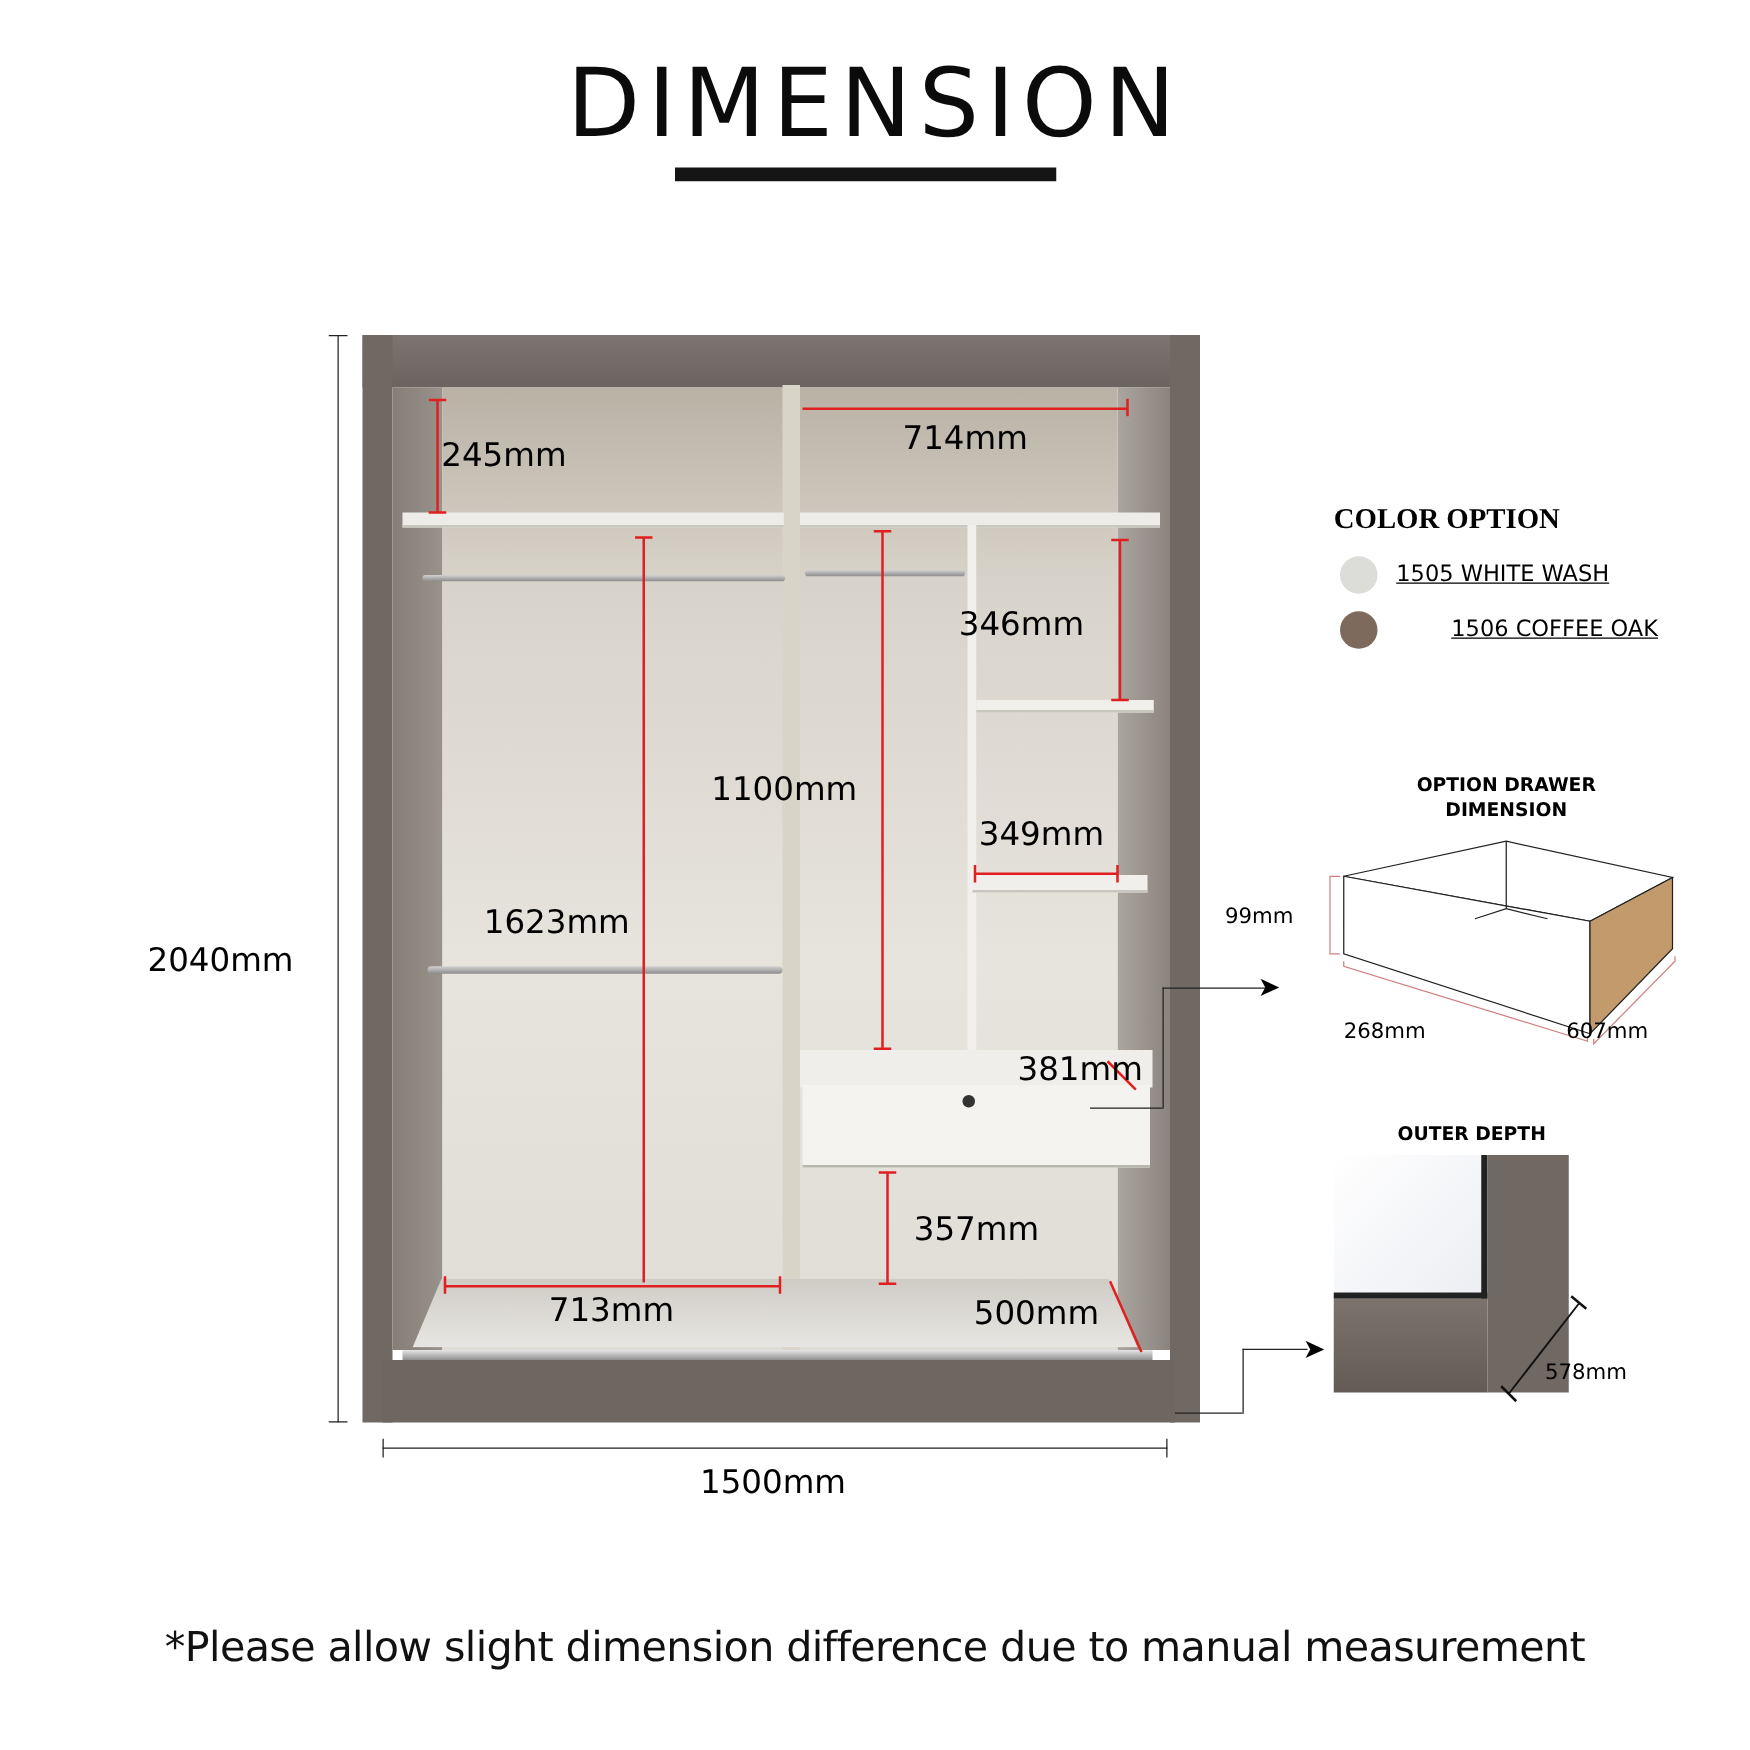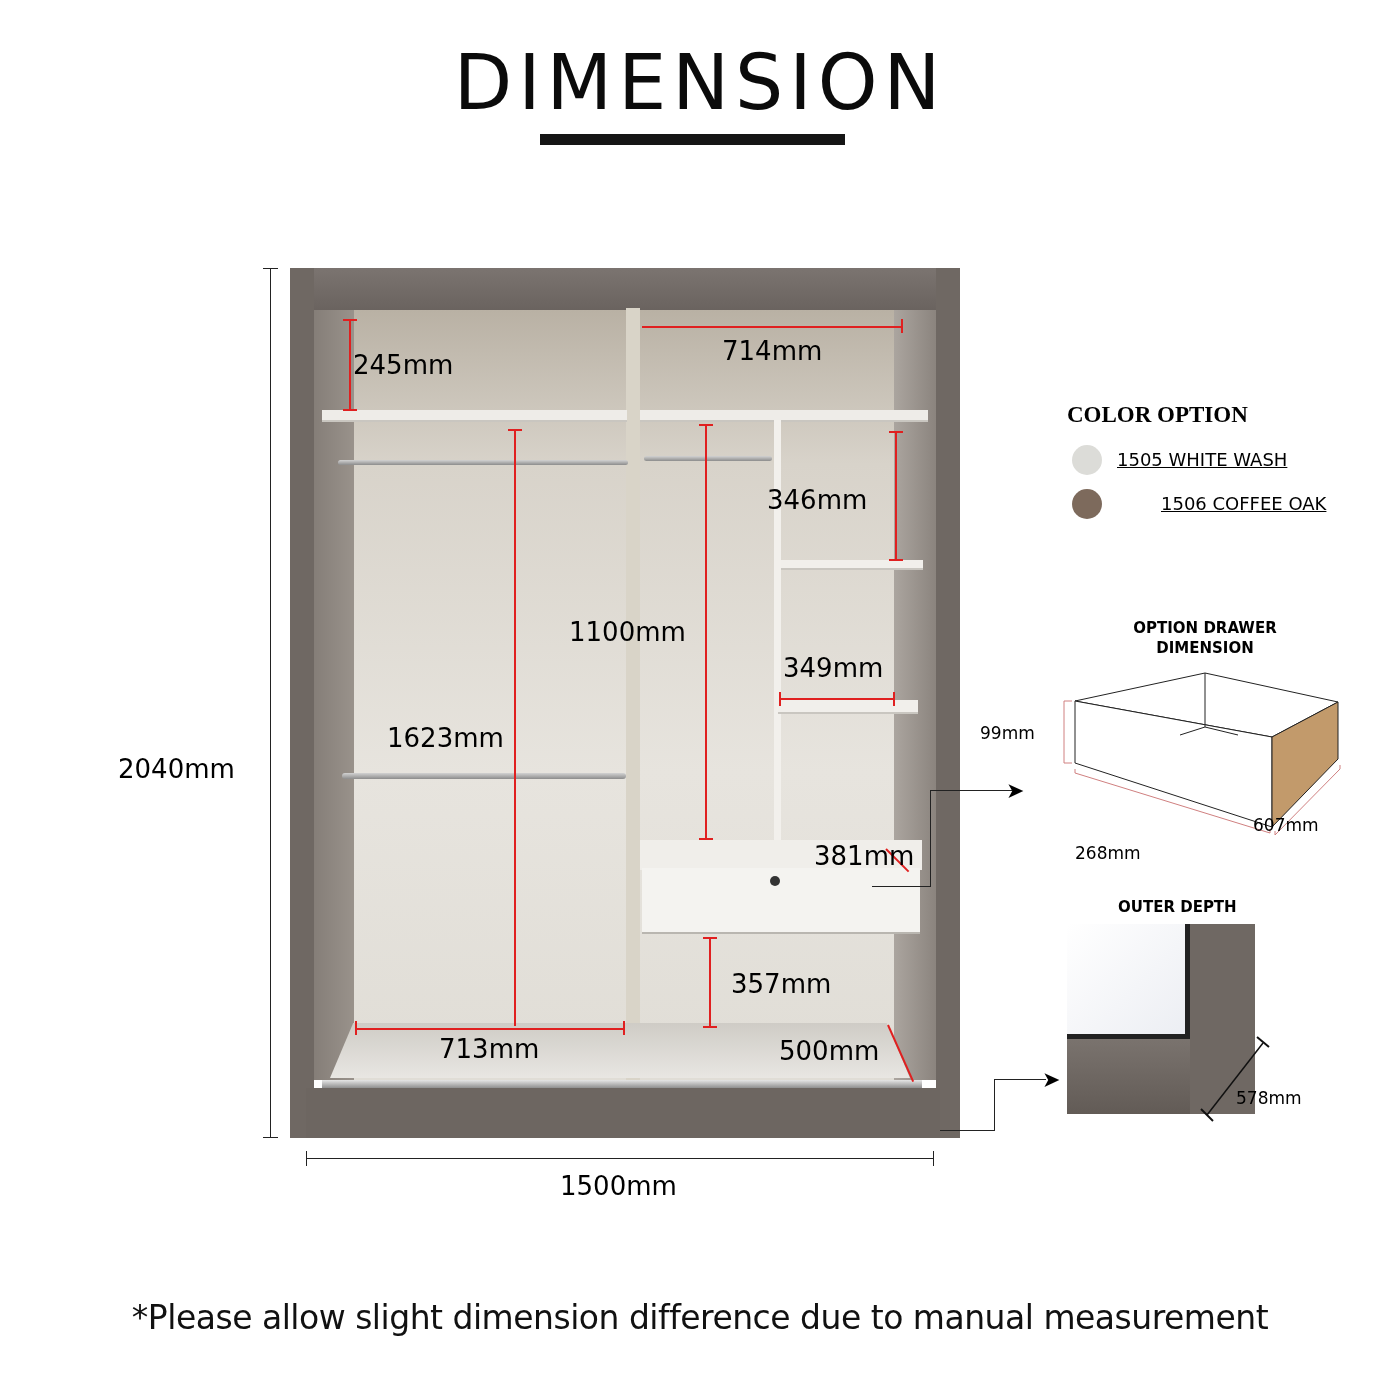--- a/index.html
+++ b/index.html
@@ -140,21 +140,21 @@
   <polygon points="15,36 145,8 278,37 212,72" fill="#ffffff" stroke="#222" stroke-width="1"></polygon>
   <polygon points="15,36 212,72 212,162 15,98" fill="#ffffff" stroke="#222" stroke-width="1"></polygon>
   <polygon points="212,72 278,37 278,94 212,162" fill="#c29a6b" stroke="#222" stroke-width="1"></polygon>
   <line x1="145" y1="8" x2="145" y2="62" stroke="#222" stroke-width="1"></line>
   <polyline points="120,70 145,62 178,70" fill="none" stroke="#222" stroke-width="1"></polyline>
   <polyline points="12,36 4,36 4,98 12,98" fill="none" stroke="#d08080" stroke-width="1"></polyline>
   <polyline points="15,104 15,108 210,168 210,164" fill="none" stroke="#d08080" stroke-width="1"></polyline>
   <polyline points="215,166 215,170 280,104 280,100" fill="none" stroke="#d08080" stroke-width="1"></polyline>
 </svg>
 <div class="abs lbl small" style="left:980px; top:723px;">99mm</div>
-<div class="abs lbl small" style="left:1075px; top:815px;margin-top:28px;">268mm</div>
+<div class="abs lbl small" style="left:1075px; top:815px;">268mm</div>
 <div class="abs lbl small" style="left:1253px; top:815px;">607mm</div>
 
 <div class="abs lbl heading" style="left:1118px; top:898px; font-size:15px;">OUTER DEPTH</div>
 <div class="abs" style="left:1067px; top:924px; width:190px; height:190px;">
   <div class="abs" style="left:0; top:0; width:118px; height:110px; background:linear-gradient(135deg,#ffffff,#eceef3); border-right:5px solid #222; border-bottom:5px solid #222;"></div>
   <div class="abs" style="left:123px; top:0; width:65px; height:190px; background:#6f6863;"></div>
   <div class="abs" style="left:0; top:115px; width:123px; height:75px; background:linear-gradient(180deg,#7a736e,#625b56);"></div>
 </div>
 <svg class="abs" style="left:1195px; top:1035px;" width="80" height="90" viewBox="0 0 80 90">
   <line x1="68" y1="8" x2="12" y2="80" stroke="#111" stroke-width="1.5"></line>

